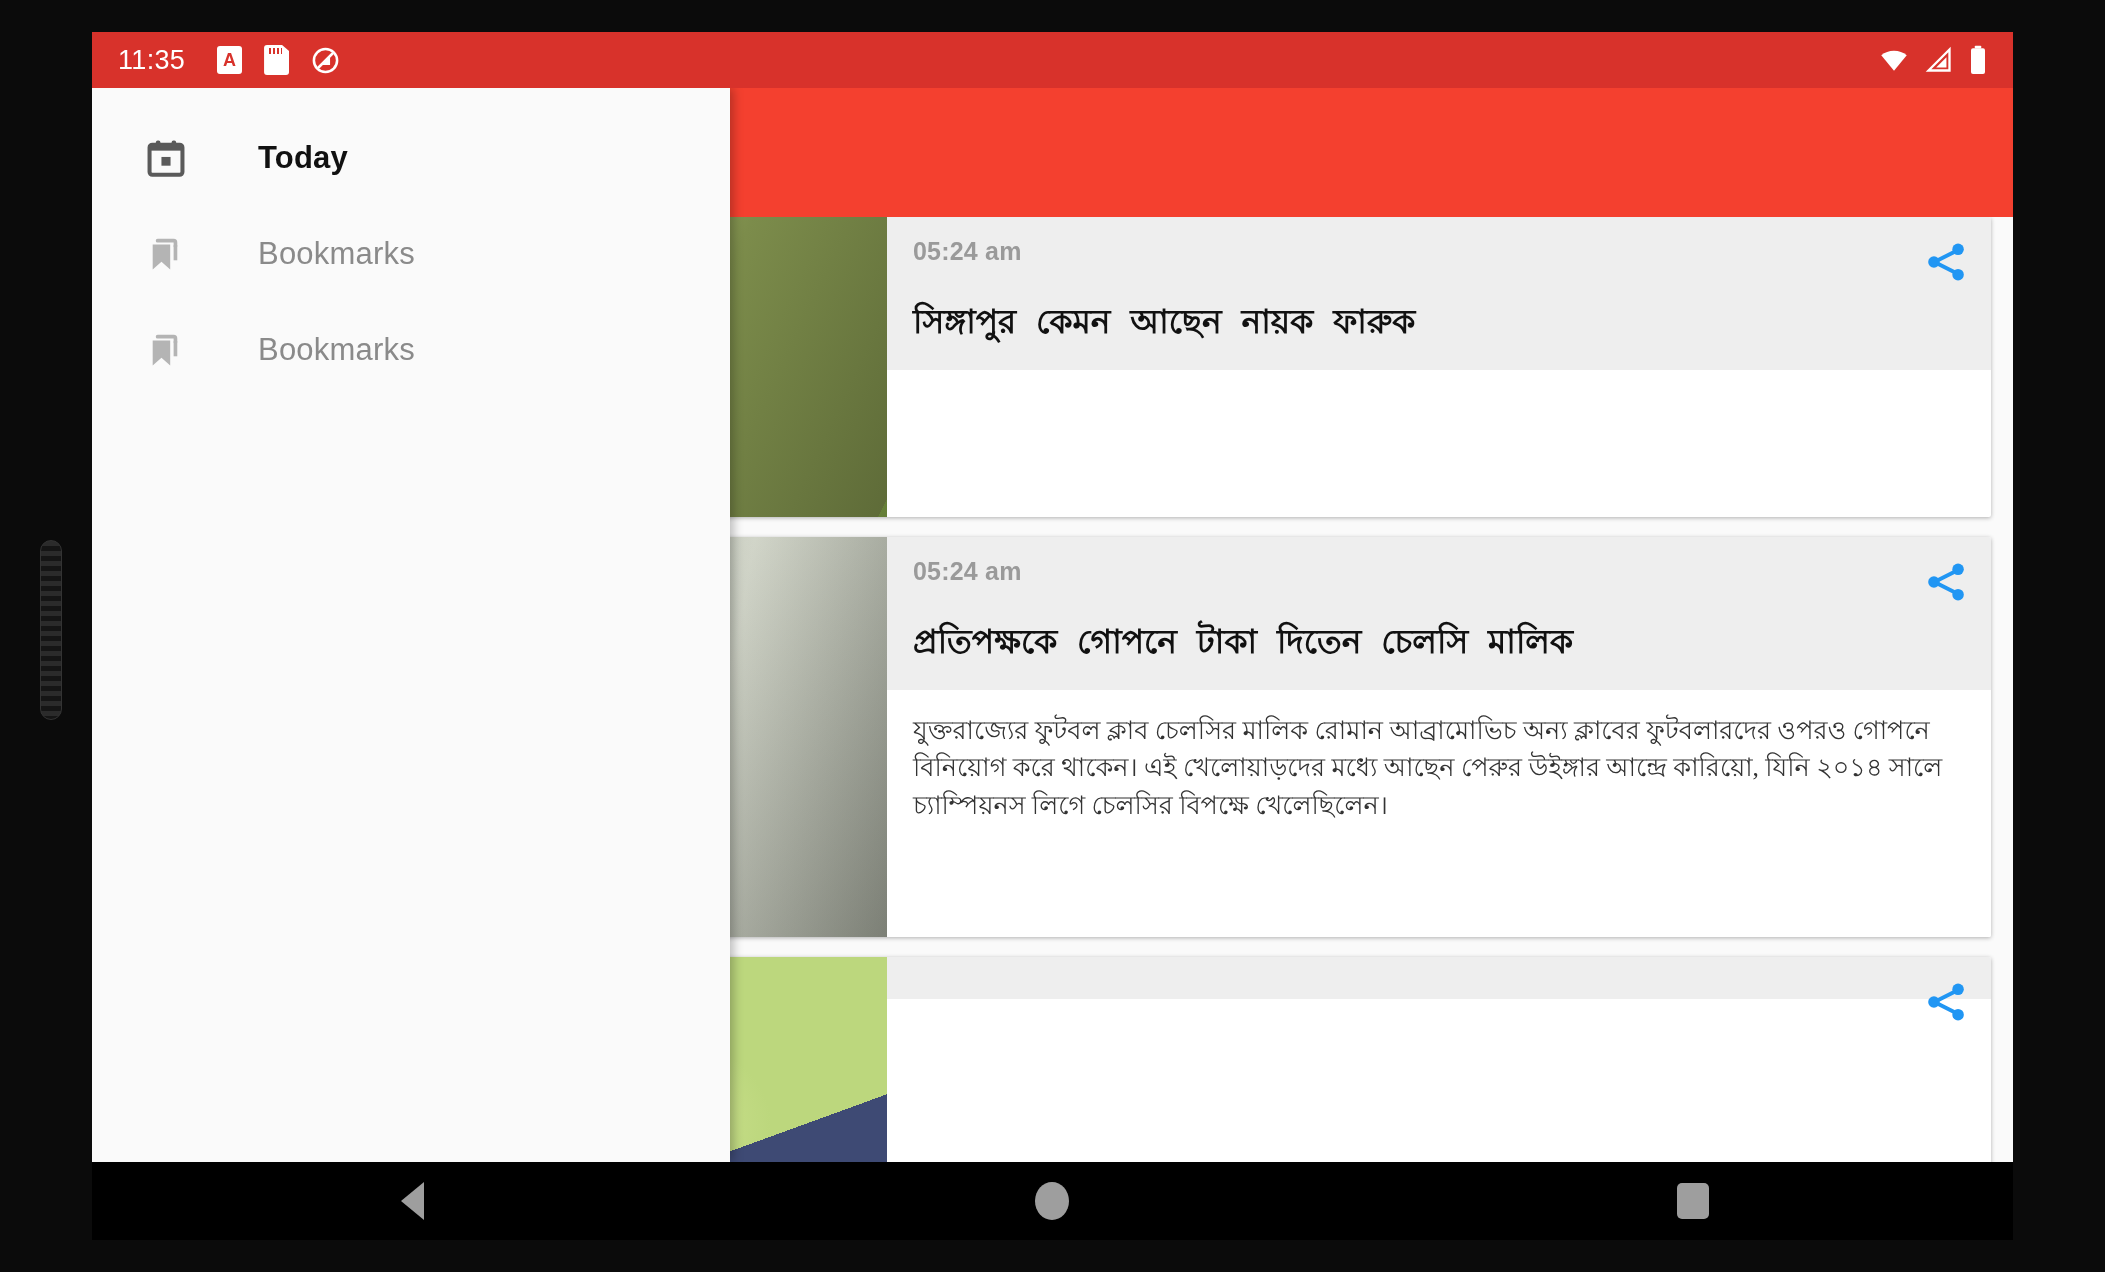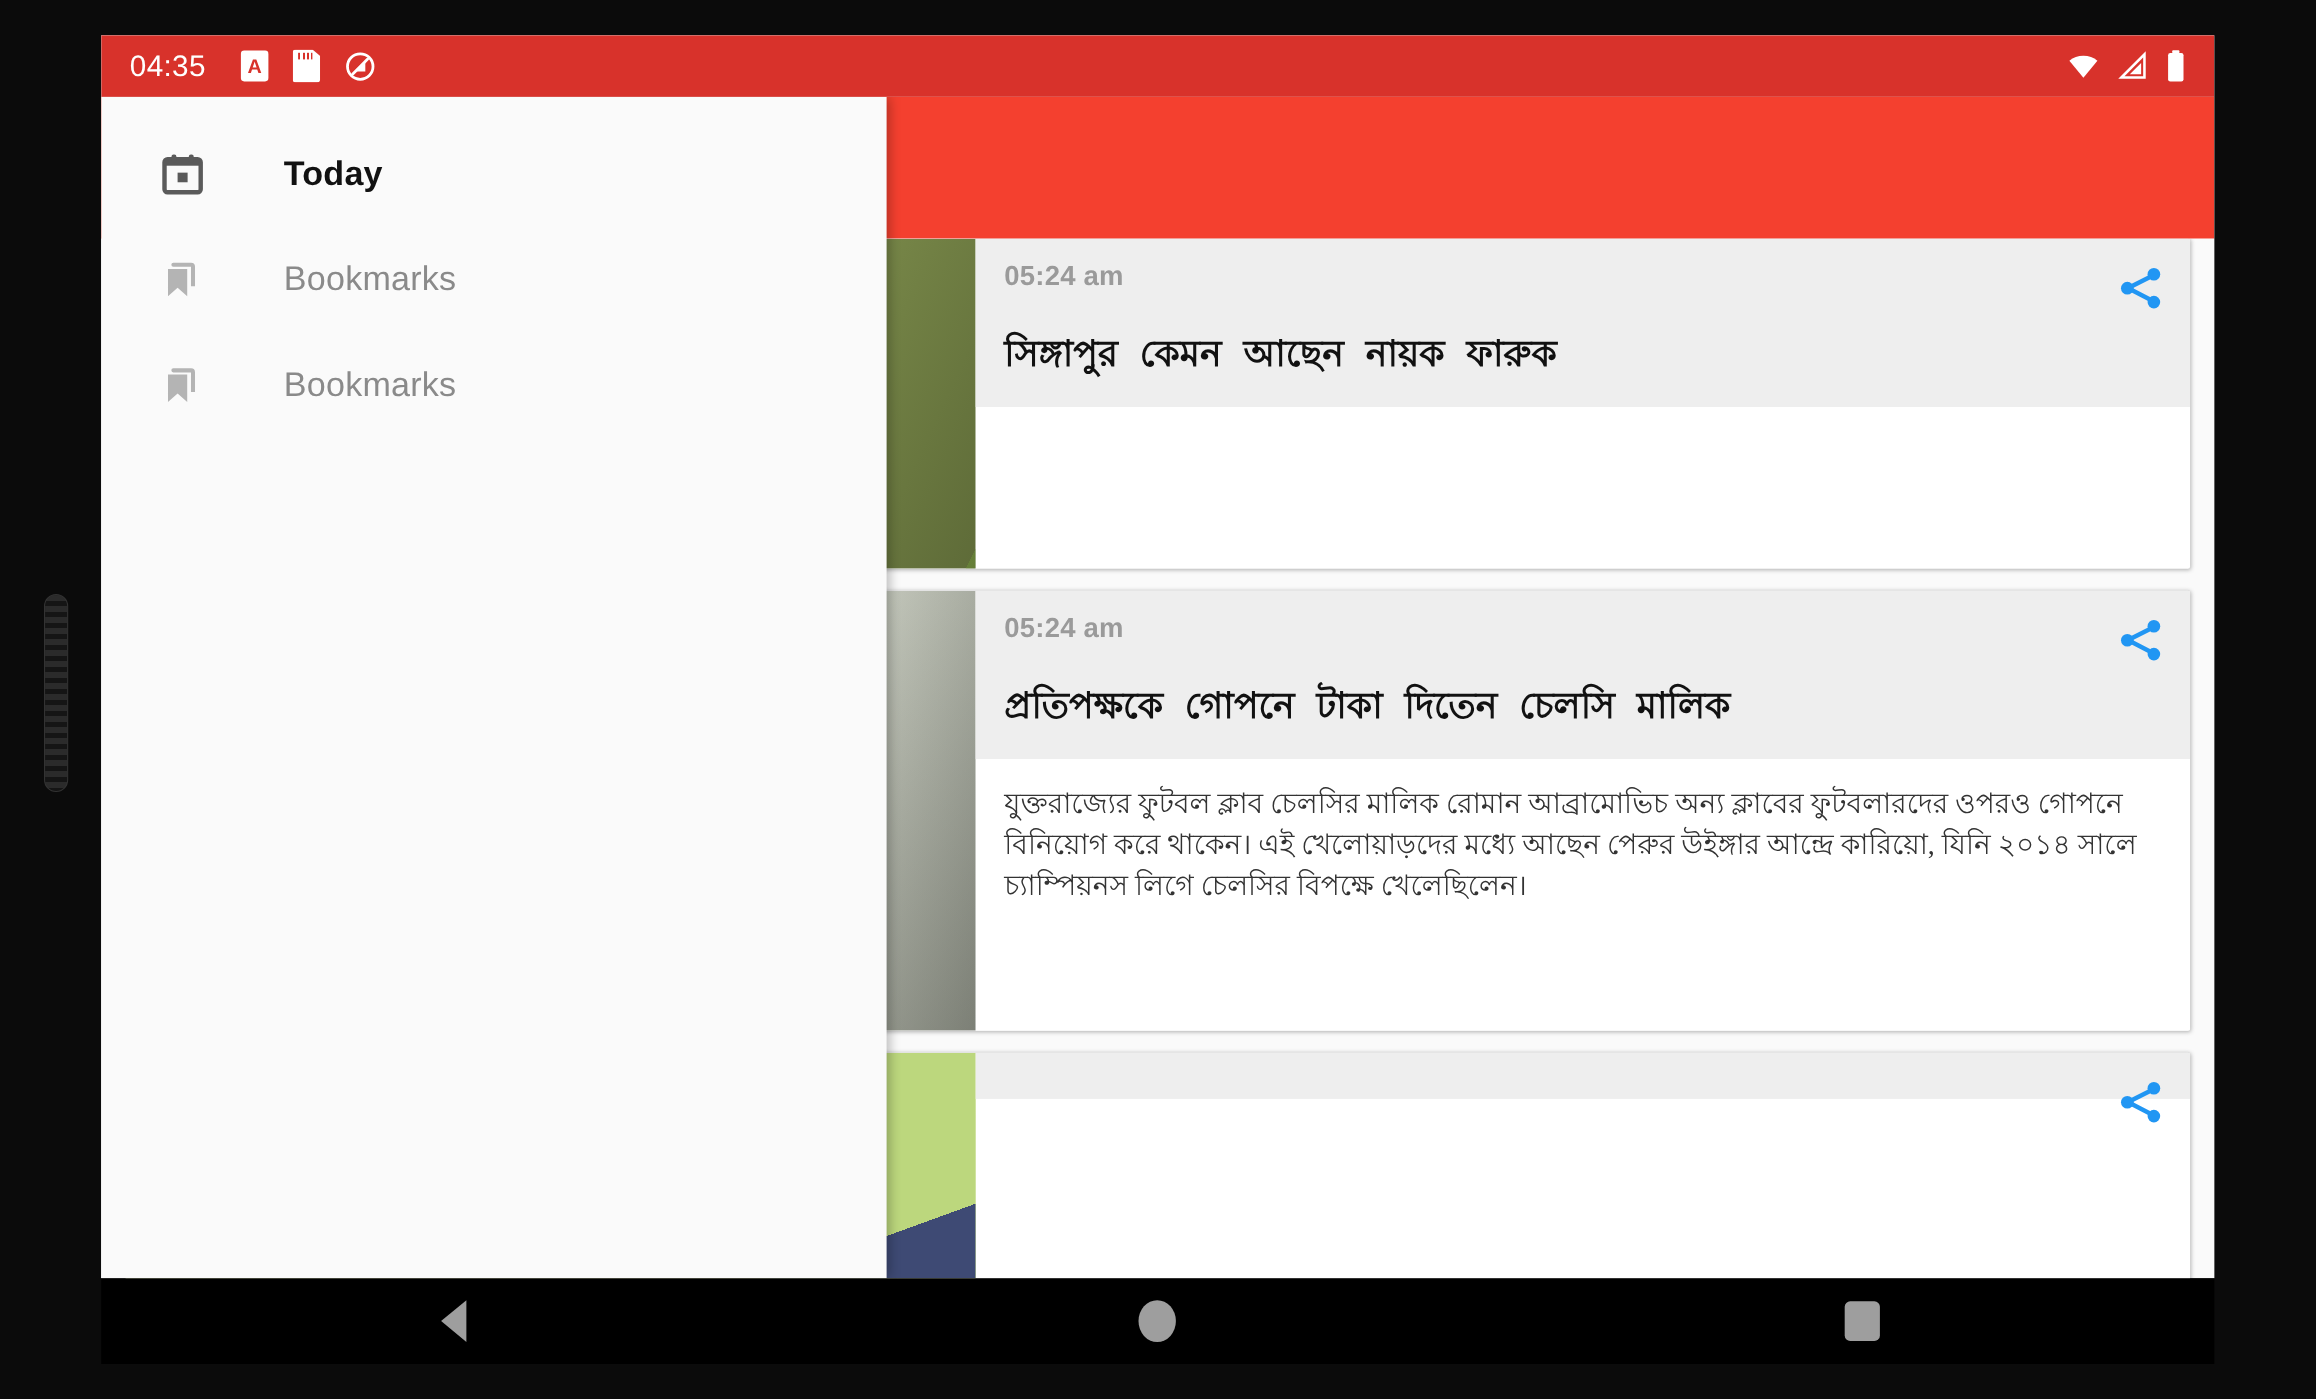--- a/index.html
+++ b/index.html
@@ -185,21 +185,21 @@
 
   
   #scrim {
     position:absolute; inset:0;
     background:rgba(0,0,0,0);
     z-index:20;
     pointer-events:none;
   }
   #drawer {
     position:absolute; left:0; top:56px;
-    width:714px; bottom:0;
+    width:638px; bottom:0;
     background:#fafafa;
     box-shadow:3px 0 10px rgba(0,0,0,.28);
     z-index:30;
     padding-top:22px;
   }
   .nav-item {
     display:flex; align-items:center;
     height:96px;
     padding-left:52px;
   }
@@ -227,21 +227,21 @@
 </head>
 <body>
 
 <div id="device">
 
   <div id="bezel-button"></div>
 
   <div id="screen">
 
     <div id="statusbar">
-      <div id="clock">04:35</div>
+      <div id="clock">11:35</div>
 
       <div class="status-icons-left">
         <div class="ic-a">A</div>
         <div class="ic-sd"></div>
         <div class="ic-dnd">
           <svg viewBox="0 0 24 24" width="29" height="29">
             <circle cx="12" cy="12" r="9.6" fill="none" stroke="#fff" stroke-width="2.1"></circle>
             <path d="M6.4 17.6 L17.6 6.4" stroke="#fff" stroke-width="2.1" stroke-linecap="round"></path>
             <path d="M8.2 15.8 L15.8 8.2 L15.8 15.8 Z" fill="#fff"></path>
           </svg>

